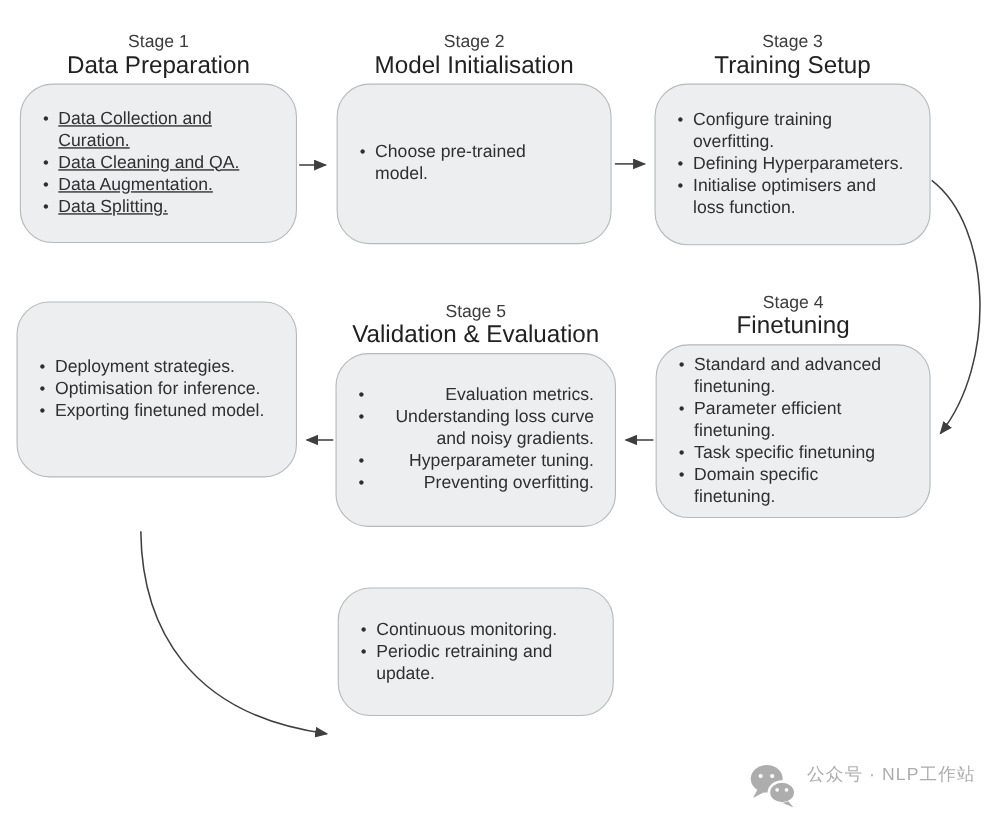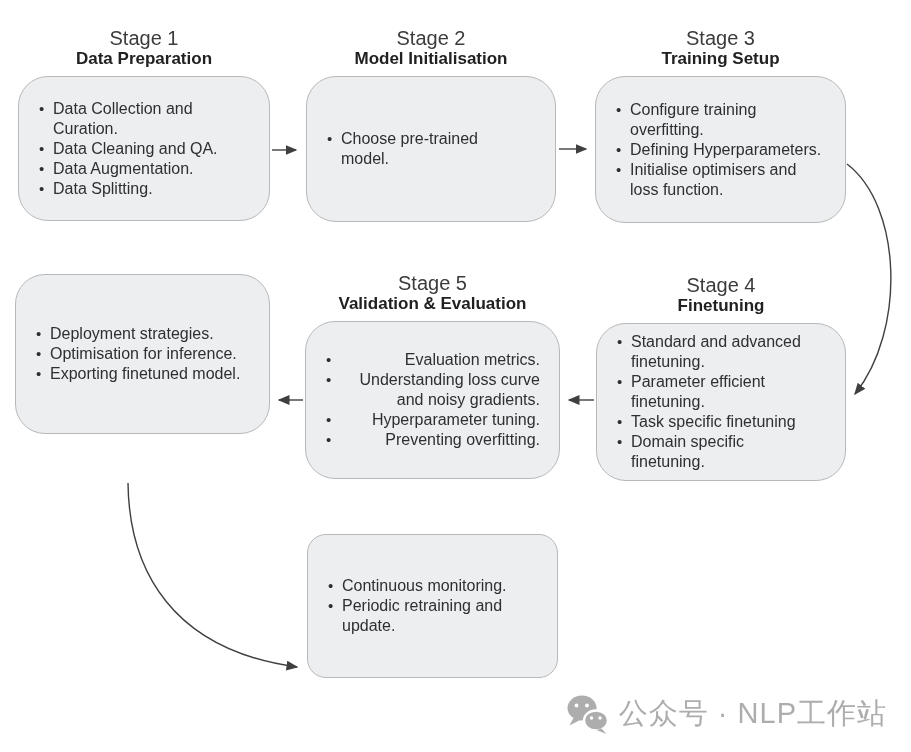--- a/index.html
+++ b/index.html
@@ -13,66 +13,66 @@
   #canvas {
     position:relative; width:911px; height:752px;
     background:var(--background); overflow:hidden;
   }
   .arrows { position:absolute; left:0; top:0; pointer-events:none; }
   .arrows path { stroke:var(--arrow); stroke-width:1.4; fill:none; }
   .arrows .arrowhead { fill:var(--arrow); stroke:none; }
 
   .stage { position:absolute; }
   .stage-title { text-align:center; margin-bottom:7px; }
-  .stage-label { font-size:20px; color:var(--title); line-height:19px; }
-  .stage-name  { font-size:17px; font-weight:700; color:var(--title-bold); line-height:21px;text-align:center; }
+  .stage-label { font-size:16px; color:var(--title); line-height:19px; }
+  .stage-name  { font-size:22px; font-weight:400; color:var(--title-bold); line-height:21px;text-align:center; }
   .stage-box {
     background:var(--box-fill);
     border:1px solid var(--box-border);
     border-radius:30px;
     display:flex; align-items:center;
     padding-left:20px; padding-right:6px;
   }
   ul.bullets { list-style:none; }
   ul.bullets li {
     position:relative; padding-left:14px;
     font-size:16px; line-height:20px; color:var(--text);
   }
   ul.bullets li::before {
     content:"•"; position:absolute; left:0; top:0;
     font-size:15px; color:var(--text);
   }
 
   
   #stage-1 { left:18px;  top:29px;  width:252px; }
-  #stage-1 .stage-box { height:145px; }
+  #stage-1 .stage-box { height:145px;text-decoration:underline; }
   #stage-1 ul.bullets { max-width:203px; }
   #stage-2 { left:306px; top:29px;  width:250px; }
   #stage-2 .stage-box { height:146px; }
   #stage-2 ul.bullets { max-width:182px; }
   #stage-3 { left:595px; top:29px;  width:251px; }
   #stage-3 .stage-box { height:147px; }
   #stage-3 ul.bullets { max-width:207px; }
-  #stage-4 { left:596px; top:276px; width:250px; }
+  #stage-4 { left:596px; top:266px; width:250px; }
   #stage-4 .stage-box { height:158px; }
   #stage-4 ul.bullets { max-width:193px; }
   #stage-5 { left:305px; top:274px; width:255px; }
   #stage-5 .stage-box { height:158px; }
   #stage-5 ul.bullets { max-width:214px;text-align:right; }
   #stage-6 { left:15px;  top:274px; width:255px; }
   #stage-6 .stage-box { height:160px; }
   #stage-6 ul.bullets { max-width:218px; }
   #stage-7 { left:307px; top:534px; width:251px; }
-  #stage-7 .stage-box { height:144px;border-radius:19px; }
+  #stage-7 .stage-box { height:117px; }
   #stage-7 ul.bullets { max-width:196px; }
 
   .watermark {
     position:absolute; right:24px; bottom:18px;
     display:flex; align-items:flex-start; gap:10px;
-    color:var(--watermark); font-size:29px; letter-spacing:1px;
+    color:var(--watermark); font-size:16px; letter-spacing:1px;
   }
   .watermark svg { display:block; }
 </style>
 </head>
 <body>
 
 <div id="canvas">
 
   <svg class="arrows" width="911" height="752" viewBox="0 0 911 752">
     <defs>

